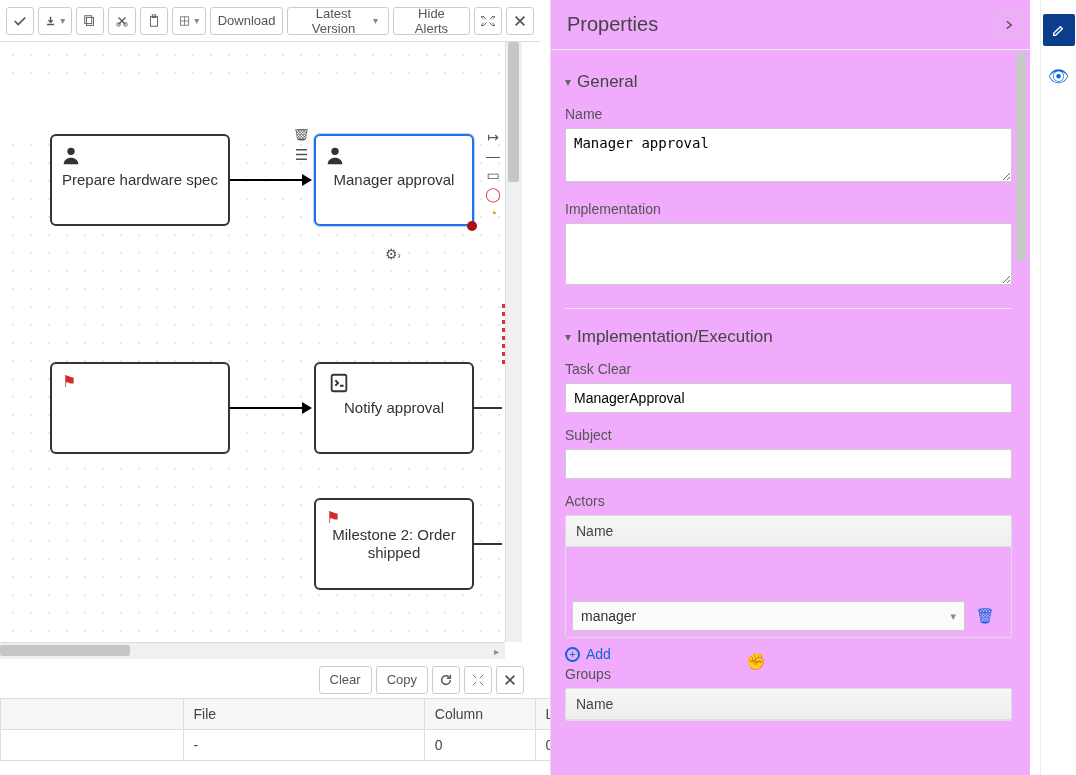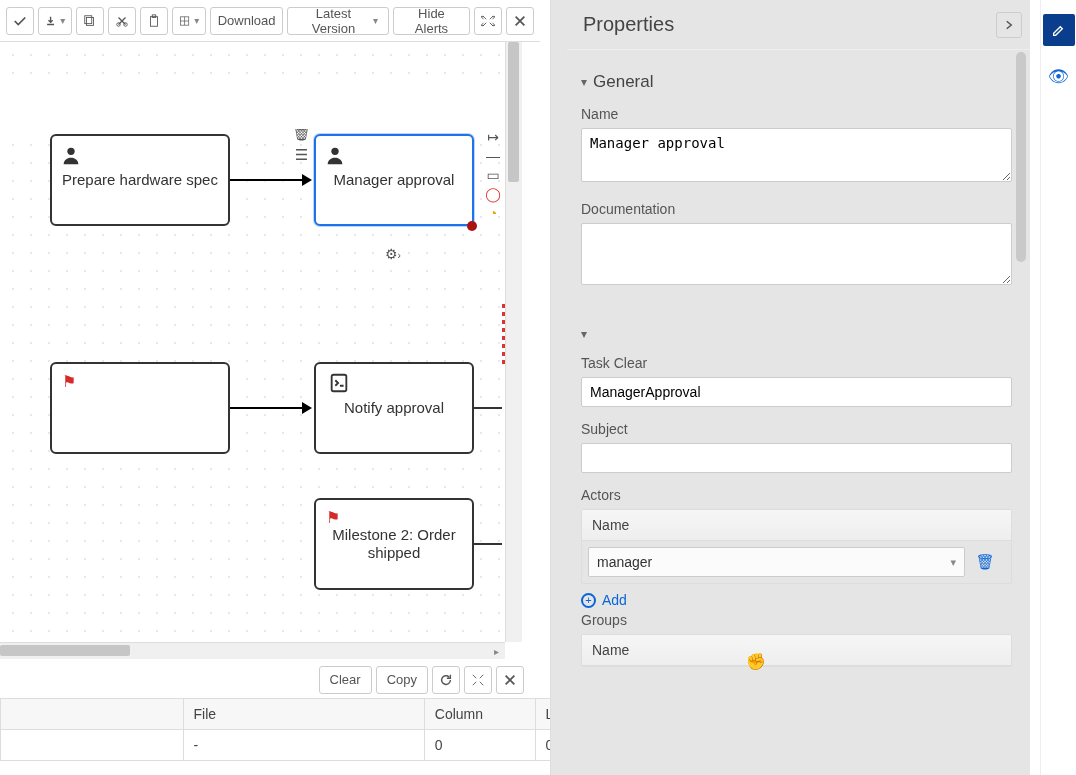--- a/index.html
+++ b/index.html
@@ -160,22 +160,21 @@
     position:absolute; left:2px; top:2px; width:9px; height:28px; background:#c6c6c6; border-radius:2px;
   }
 
   
   .panel {
     position: absolute;
     left: 550px; top: 0;
     width: 480px;
     height: 775px;
     border-left: 1px solid #ddd;
-    background: #e5e5e5;
-    padding-left: 16px;
+    background: #f0abfc;
   }
   .panel-header {
     height: 50px;
     display: flex;
     align-items: center;
     justify-content: space-between;
     padding: 0 8px 0 16px;
     border-bottom: 1px solid #eee;
     font-size: 20px;
     color: #444;
@@ -223,21 +222,21 @@
 
   .mini-table { width:100%; border:1px solid #ddd; border-radius:2px; margin-top:4px; }
   .mini-table .mth {
     background: linear-gradient(#f6f6f6,#eee);
     padding: 7px 10px; font-size:14px; color:#444;
     border-bottom:1px solid #ddd;
     display:flex;
   }
   .mini-table .mth .c1 { flex:1; }
   .mini-table .mth .c2 { width:40px; }
-  .mini-table .mrow { padding:6px; display:flex; align-items:center; }
+  .mini-table .mrow { padding:6px; display:flex; align-items:center;margin-top:48px; }
   .mini-table .mrow .c1 { flex:1; }
   .mini-table .mrow .c2 { width:40px; }
 
   .add-link { color:#0a66d8; font-size:14px; margin-top:8px; display:inline-flex; align-items:center; gap:6px; cursor:pointer; }
   .add-link .plus {
     width:15px;height:15px;border:2px solid #0a66d8;border-radius:50%;
     display:inline-flex;align-items:center;justify-content:center;font-size:11px;line-height:1;
   }
 
   
@@ -448,27 +447,28 @@
 
   <div class="panel-body">
     <div class="section-head">
       <span class="chev">▾</span>
       <span>General</span>
     </div>
 
     <label class="field-label">Name</label>
     <textarea class="textarea name-area" style="">Manager approval</textarea>
 
-    <label class="field-label" style="margin-top:16px">Documentation</label>
+    <label class="field-label" style="margin-top:16px">Implementation</label>
     <textarea class="textarea" style=""></textarea>
 
     <hr class="section-divider">
 
     <div class="section-head">
       <span class="chev">▾</span>
+      <span>Implementation/Execution</span>
     </div>
 
     <label class="field-label">Task Clear</label>
     <input class="text-input" value="ManagerApproval" style="">
 
     <label class="field-label" style="margin-top:14px">Subject</label>
     <input class="text-input" value="" style="">
 
     <label class="field-label" style="margin-top:14px">Actors</label>
     <div class="mini-table">

